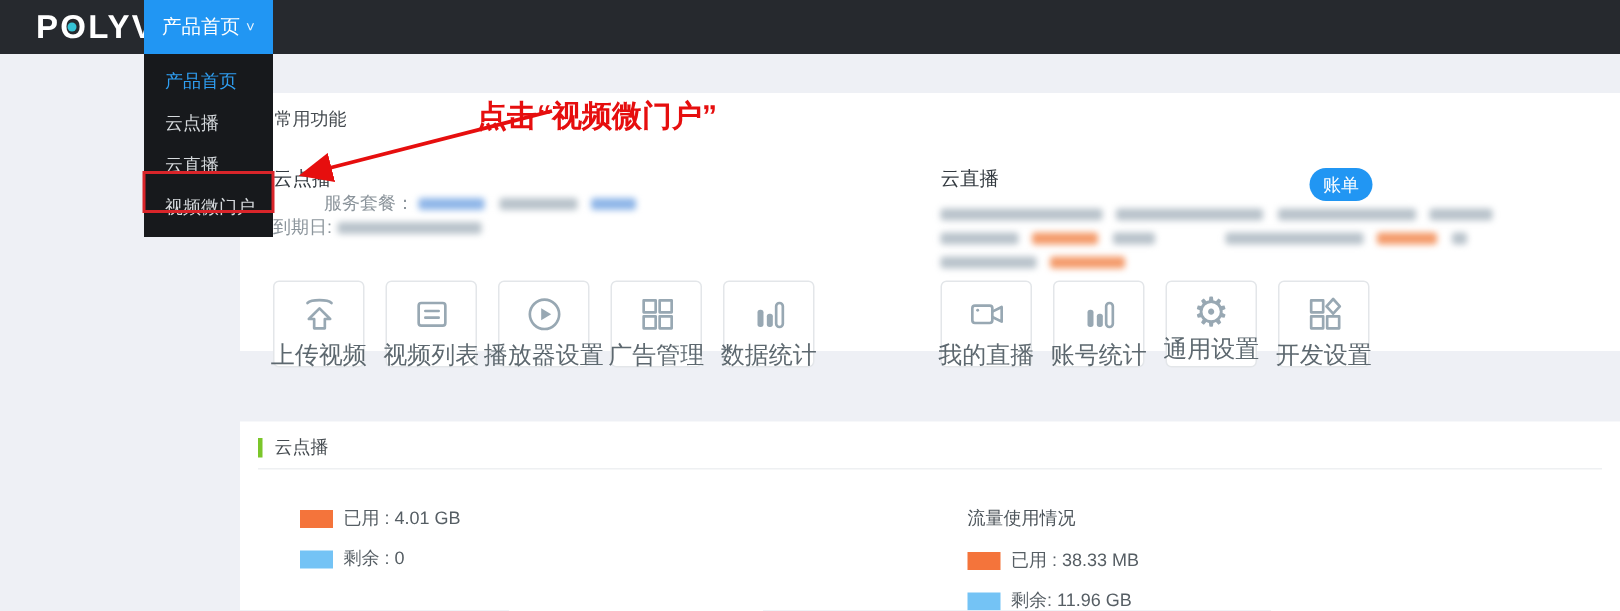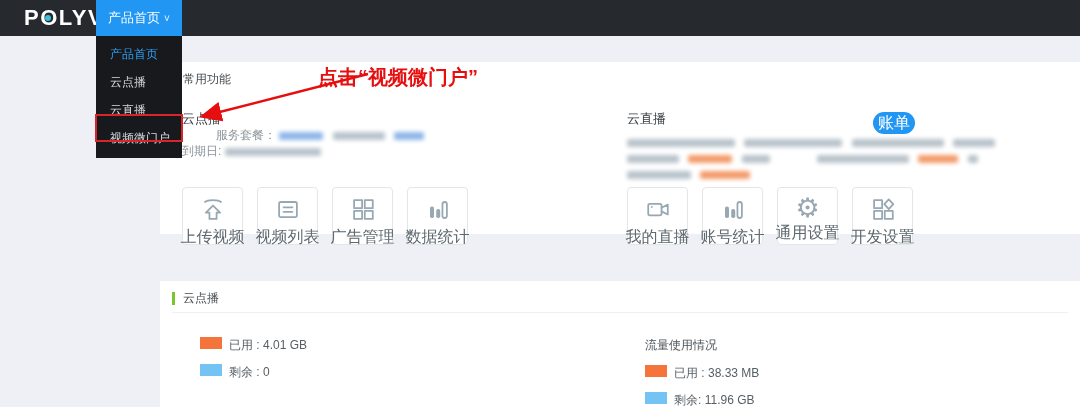--- a/index.html
+++ b/index.html
@@ -30,35 +30,35 @@
   .sec-title { font-size:12px; color:#454b50; }
   .divider { position:absolute; left:12px; right:12px; top:31px; height:1px; background:#eef0f2; }
 
   
   .prod-title { position:absolute; font-size:13px; color:#333a40; }
   .plan-line { position:absolute; font-size:12px; color:#8b949b; white-space:nowrap; }
   .blur-seg { display:inline-block; height:8px; border-radius:2px; filter:blur(2px); vertical-align:middle; margin-right:6px; }
   .bg-gray { background:#b9c3cb; } .bg-blue { background:#8fb6e8; } .bg-orange { background:#f49b6b; }
 
   .bill-btn { position:absolute; left:713px; top:50px; width:42px; height:22px; border-radius:11px; background:#2196f3;
-              color:#fff; font-size:16px; border:none; display:flex; align-items:center; justify-content:center; cursor:pointer; }
+              color:#fff; font-size:12px; border:none; display:flex; align-items:center; justify-content:center; cursor:pointer; }
 
   
   .shortcut-row { position:absolute; top:125px; display:flex; gap:14px; }
   .shortcut { width:61px; height:58px; border:1px solid #e3e6e9; border-radius:4px; background:#fff;
               display:flex; flex-direction:column; align-items:center; justify-content:flex-start; padding-top:6px; cursor:pointer; }
   .shortcut .ic { width:34px; height:32px; display:flex; align-items:center; justify-content:center; }
   .shortcut .lbl { font-size:16px; color:#5d686f; margin-top:1px; white-space:nowrap; }
   .glyph-icon { font-size:27px; color:#98a8b3; line-height:1; }
   svg.icn { stroke:#98a8b3; fill:none; stroke-width:2; stroke-linejoin:round; stroke-linecap:round; }
 
   
   .usage-col { position:absolute; top:56px; }
   .usage-title { font-size:12px; color:#4c545a; margin-bottom:11px; }
-  .legend-row { display:flex; align-items:flex-start; gap:7px; margin-bottom:10px; }
+  .legend-row { display:flex; align-items:center; gap:7px; margin-bottom:10px; }
   .swatch { width:22px; height:12px; }
   .legend-txt { font-size:12px; color:#565e64; }
 
   
   .anno-text { position:absolute; left:318px; top:64px; font-size:20px; font-weight:bold; color:#e60e0e; z-index:8; white-space:nowrap; }
   .anno-box { position:absolute; left:95px; top:114px; width:88px; height:28px; border:2px solid #d9252a; z-index:9; }
   .anno-arrow { position:absolute; left:0; top:0; width:1080px; height:407px; z-index:7; pointer-events:none; }
 </style>
 </head>
 <body>
@@ -110,20 +110,29 @@
         <span class="lbl">上传视频</span>
       </div>
       <div class="shortcut">
         <span class="ic">
           <svg class="icn" width="34" height="32" viewBox="0 0 36 36">
               <rect x="8" y="9" width="20" height="17" rx="2"></rect>
               <path d="M13 15 h10 M13 20 h10"></path>
             </svg>
         </span>
         <span class="lbl">视频列表</span>
+      </div>
+      <div class="shortcut">
+        <span class="ic">
+          <svg class="icn" width="34" height="32" viewBox="0 0 36 36">
+              <circle cx="18" cy="17.5" r="11"></circle>
+              <path d="M15.5 13 L23 17.5 L15.5 22 Z" fill="#98a8b3" stroke="none"></path>
+            </svg>
+        </span>
+        <span class="lbl">播放器设置</span>
       </div>
       <div class="shortcut">
         <span class="ic">
           <svg class="icn" width="34" height="32" viewBox="0 0 36 36">
               <rect x="8" y="7" width="9" height="9"></rect>
               <rect x="20" y="7" width="9" height="9"></rect>
               <rect x="8" y="19" width="9" height="9"></rect>
               <rect x="20" y="19" width="9" height="9"></rect>
             </svg>
         </span>

